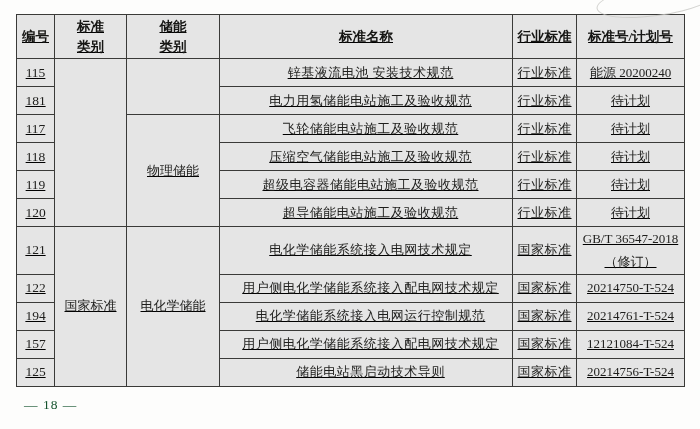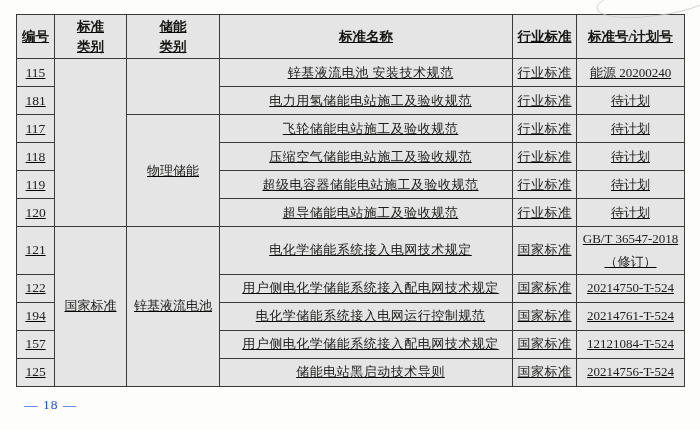--- a/index.html
+++ b/index.html
@@ -62,21 +62,21 @@
     text-align: center;
     padding-left: 9px;
     letter-spacing: .5px;
   }
   td.type-cell { letter-spacing: .5px; }
   td.num-cell { font-size: 13px; }
   .num-line { line-height: 1.8; text-align: center; }
   .footer {
     margin: 10px 0 0 24px;
     font-size: 13.5px;
-    color: #1d4ed8;
+    color: #14532d;
     letter-spacing: 1px;
   }
 </style>
 </head>
 <body>
 
 <div class="page">
   <div class="scan-artifact"></div>
 
   <table class="standards">
@@ -136,21 +136,21 @@
         </tr>
         <tr>
           <td class="id-cell">120</td>
           <td class="name-cell">超导储能电站施工及验收规范</td>
           <td class="type-cell">行业标准</td>
           <td class="num-cell">待计划</td>
         </tr>
         <tr class="tall">
           <td class="id-cell">121</td>
           <td class="category-cell" rowspan="5">国家标准</td>
-          <td class="storage-cell" rowspan="5">锌基液流电池</td>
+          <td class="storage-cell" rowspan="5">电化学储能</td>
           <td class="name-cell">电化学储能系统接入电网技术规定</td>
           <td class="type-cell">国家标准</td>
           <td class="num-cell">
             <div class="num-line">GB/T 36547-2018</div>
             <div class="num-line">（修订）</div>
           </td>
         </tr>
         <tr>
           <td class="id-cell">122</td>
           <td class="name-cell">用户侧电化学储能系统接入配电网技术规定</td>

